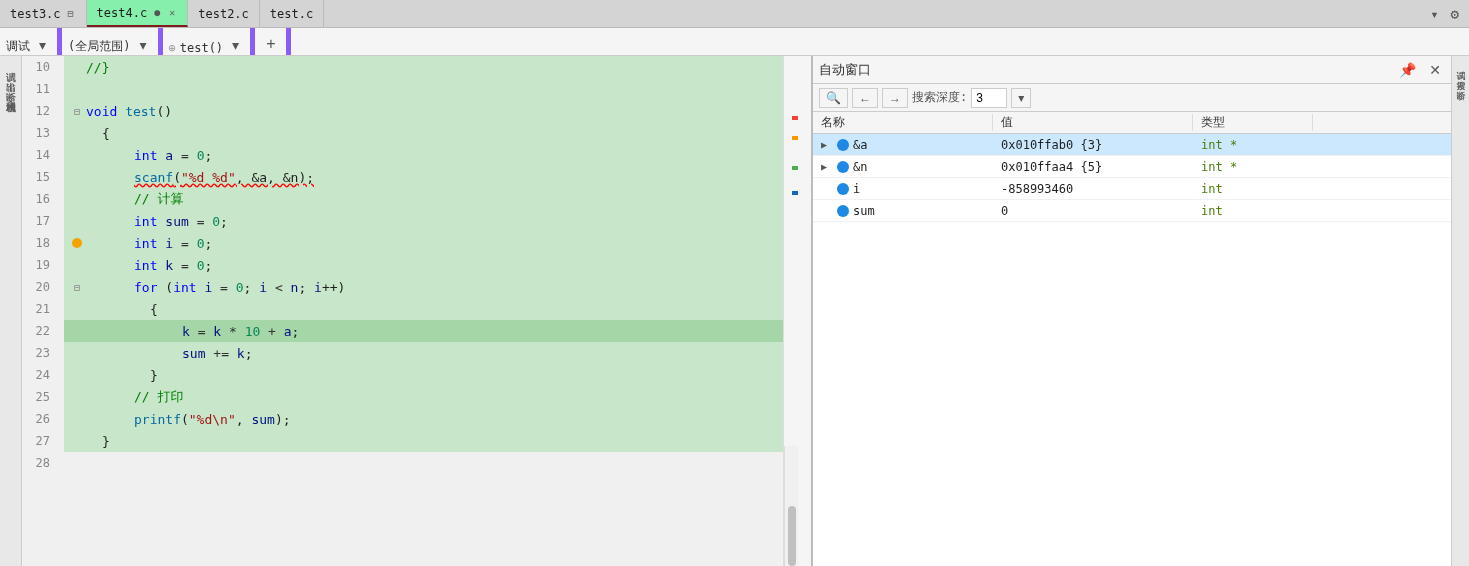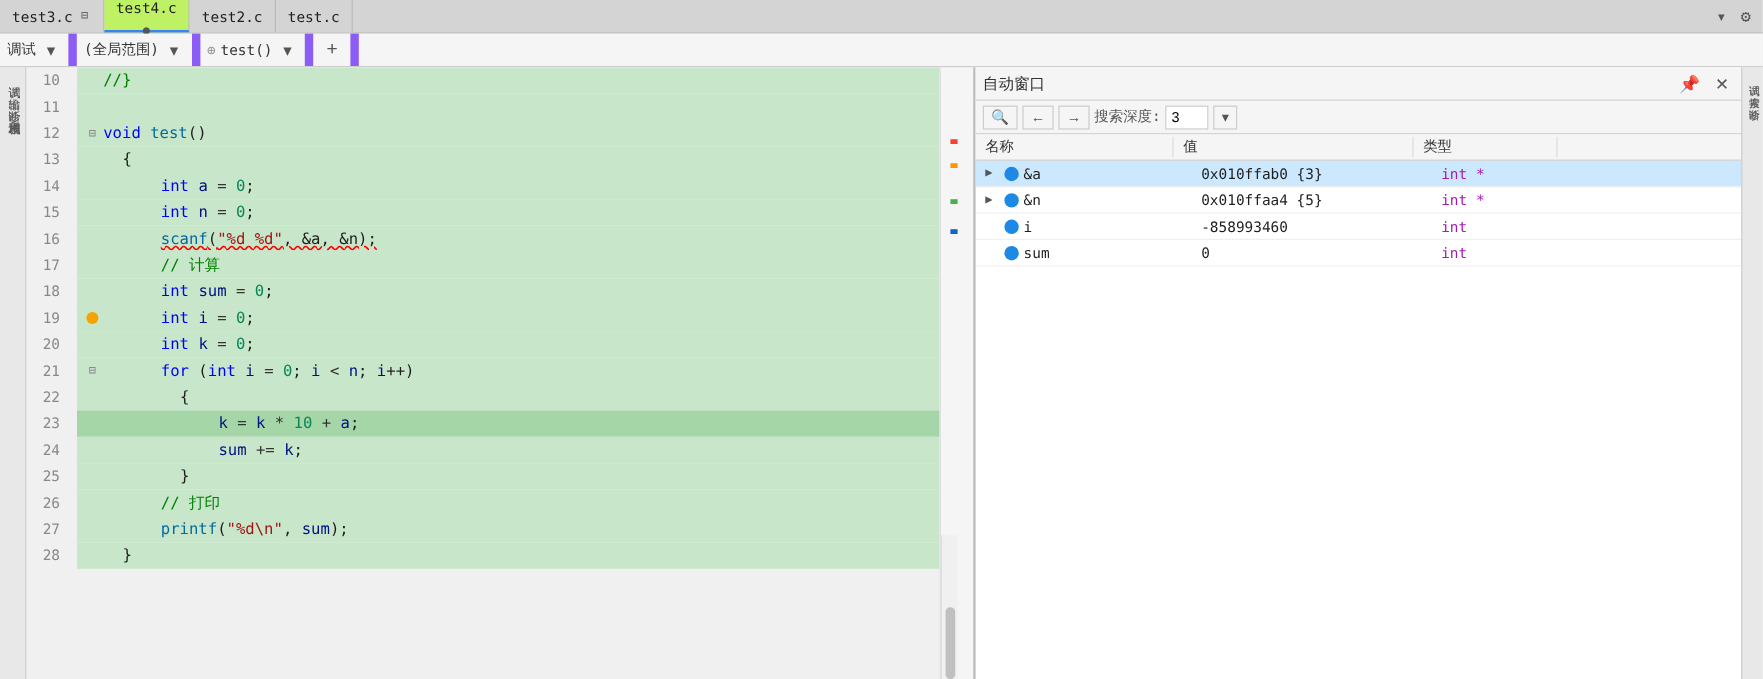--- a/index.html
+++ b/index.html
@@ -28,23 +28,22 @@
       align-items: center;
       padding: 0 10px;
       height: 100%;
       font-size: 12px;
       cursor: pointer;
       gap: 5px;
       border-right: 1px solid #bbb;
       white-space: nowrap;
     }
     .tab.active {
-      background: #bef264;
-      border-bottom: 2px solid #3b82f6;
-      flex-direction: column;
+      background: #86efac;
+      border-bottom: 2px solid #7f1d1d;
     }
     .tab.inactive {
       background: #d4d4d4;
     }
     .tab-close {
       font-size: 10px;
       color: #666;
       cursor: pointer;
       padding: 1px 2px;
     }
@@ -67,25 +66,25 @@
       display: flex;
       align-items: center;
       background: #f5f5f5;
       height: 28px;
       border-bottom: 1px solid #ccc;
       flex-shrink: 0;
       gap: 0;
     }
     .toolbar-section {
       display: flex;
-      align-items: center;
+      align-items: flex-end;
       height: 100%;
       padding: 0 6px;
       gap: 4px;
-      border-right: 7px solid #8b5cf6;
+      border-right: 5px solid #8b5cf6;
     }
     .toolbar-btn {
       background: none;
       border: 1px solid transparent;
       cursor: pointer;
       font-size: 14px;
       padding: 1px 4px;
       color: #555;
     }
     .toolbar-label {
@@ -290,21 +289,21 @@
       border-bottom: 1px solid #ccc;
       height: 22px;
       align-items: center;
     }
     .watch-col {
       padding: 0 8px;
       font-size: 12px;
       color: #333;
       border-right: 1px solid #ddd;
     }
-    .watch-col-name { width: 165px; }
+    .watch-col-name { width: 180px; }
     .watch-col-val { width: 200px; }
     .watch-col-type { width: 120px; }
 
     .watch-row {
       display: flex;
       align-items: center;
       height: 22px;
       border-bottom: 1px solid #f0f0f0;
     }
     .watch-row.selected {
@@ -312,21 +311,21 @@
     }
     .watch-cell {
       padding: 0 8px;
       font-size: 12px;
       overflow: hidden;
       text-overflow: ellipsis;
       white-space: nowrap;
     }
     .watch-cell-name { width: 180px; display: flex; align-items: center; gap: 4px; }
     .watch-cell-val { width: 200px; }
-    .watch-cell-type { width: 120px; color: #a21caf; }
+    .watch-cell-type { width: 120px; color: #4d7c0f; }
 
     .expand-arrow {
       font-size: 10px;
       color: #555;
       cursor: pointer;
       width: 12px;
     }
     .watch-icon {
       width: 12px;
       height: 12px;
@@ -467,24 +466,20 @@
       <div class="code-line green-bg">
         <div class="bp-col"></div>
         <span style="padding-left:16px;">{</span>
       </div>
 
       <div class="code-line green-bg">
         <div class="bp-col"></div>
         <span style="padding-left:48px;"><span class="kw">int</span> <span class="var">a</span> <span class="op">=</span> <span class="num">0</span>;</span>
       </div>
 
-      <div class="code-line green-bg">
-        <div class="bp-col"></div>
-        <span style="padding-left:48px;"><span class="kw">int</span> <span class="var">n</span> <span class="op">=</span> <span class="num">0</span>;</span>
-      </div>
 
       <div class="code-line green-bg">
         <div class="bp-col"></div>
         <span style="padding-left:48px;"><span class="fn squiggly">scanf</span><span class="squiggly">(</span><span class="str squiggly">"%d %d"</span><span class="squiggly">, &amp;a, &amp;n);</span></span>
       </div>
 
       <div class="code-line green-bg">
         <div class="bp-col"></div>
         <span style="padding-left:48px;"><span class="cm">// 计算</span></span>
       </div>

